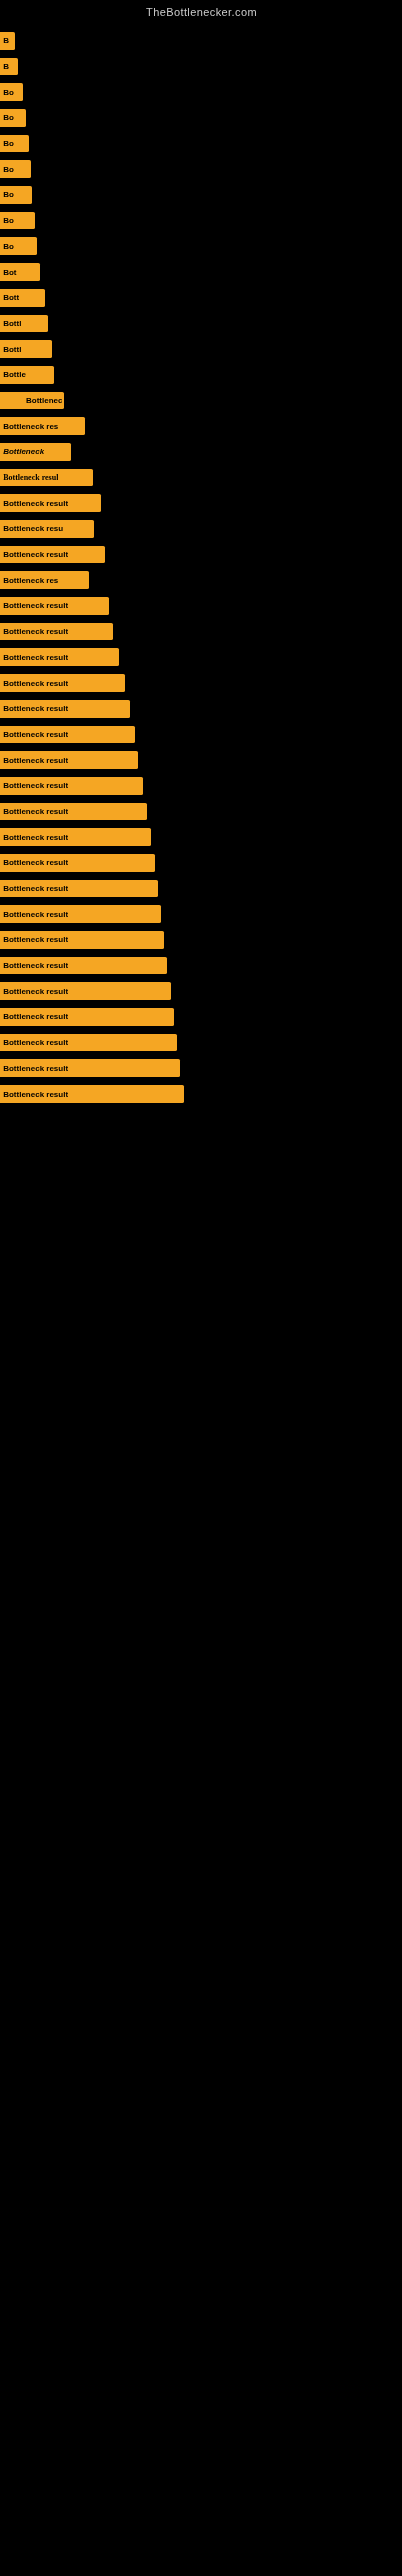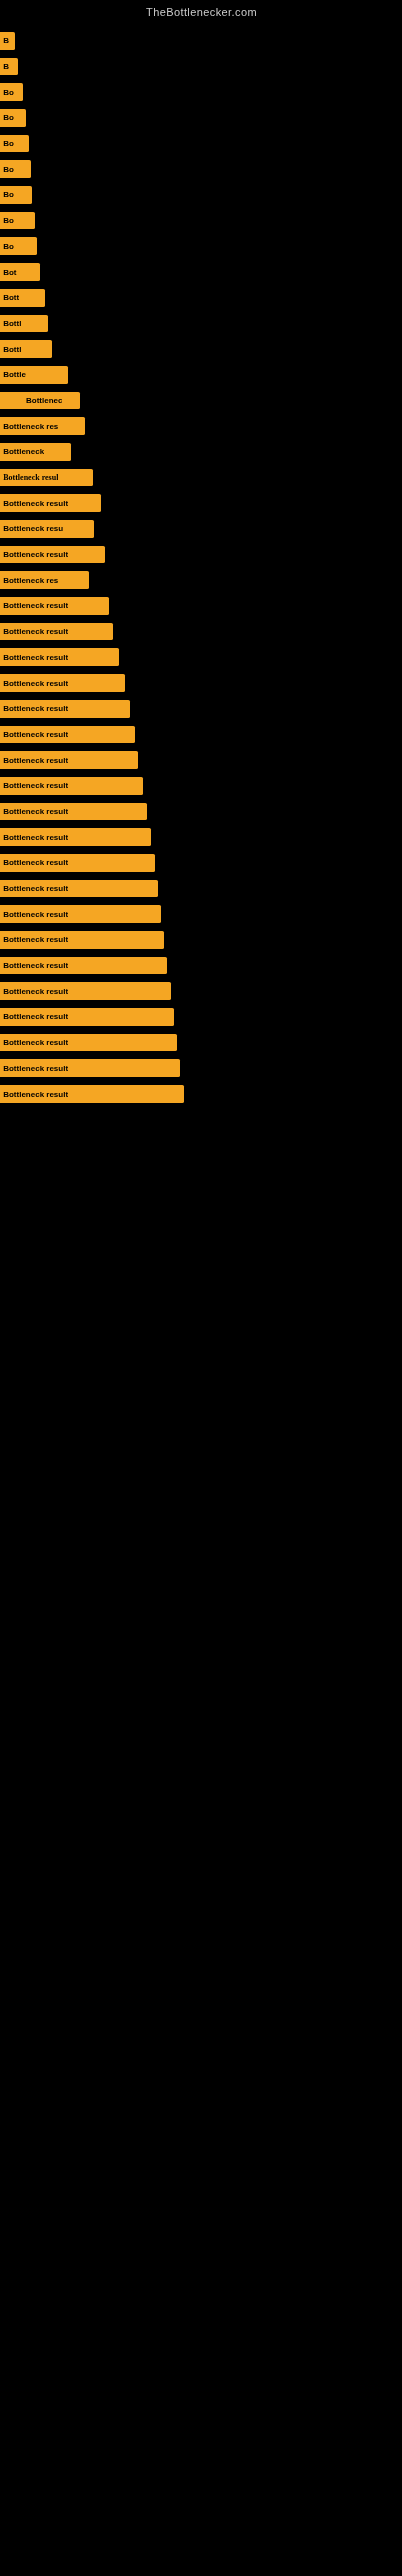--- a/index.html
+++ b/index.html
@@ -116,36 +116,36 @@
       <div class="bar" style="width: 48px;">
         <span class="bar-label">Bottl</span>
       </div>
     </div>
     <div class="bar-row">
       <div class="bar" style="width: 52px;">
         <span class="bar-label">Bottl</span>
       </div>
     </div>
     <div class="bar-row">
-      <div class="bar" style="width: 68px;">
+      <div class="bar" style="width: 54px;">
         <span class="bar-label">Bottle</span>
       </div>
     </div>
     <div class="bar-row">
-      <div class="bar" style="width: 80px; padding-left: 26px;">
+      <div class="bar" style="width: 64px; padding-left: 26px;">
         <span class="bar-label">Bottlenec</span>
       </div>
     </div>
     <div class="bar-row">
       <div class="bar" style="width: 85px;">
         <span class="bar-label">Bottleneck res</span>
       </div>
     </div>
     <div class="bar-row">
-      <div class="bar" style="width: 71px;">
+      <div class="bar" style="width: 71px; font-style: italic;">
         <span class="bar-label">Bottleneck</span>
       </div>
     </div>
     <div class="bar-row">
       <div class="bar" style="width: 93px; font-family: Liberation Serif, serif;">
         <span class="bar-label">Bottleneck resul</span>
       </div>
     </div>
     <div class="bar-row">
       <div class="bar" style="width: 101px;">

